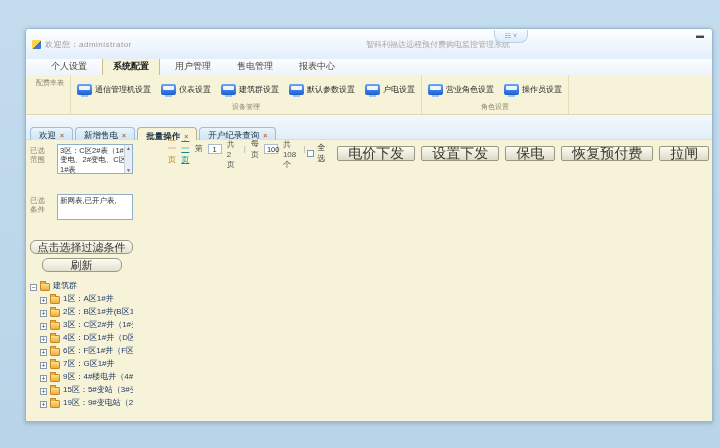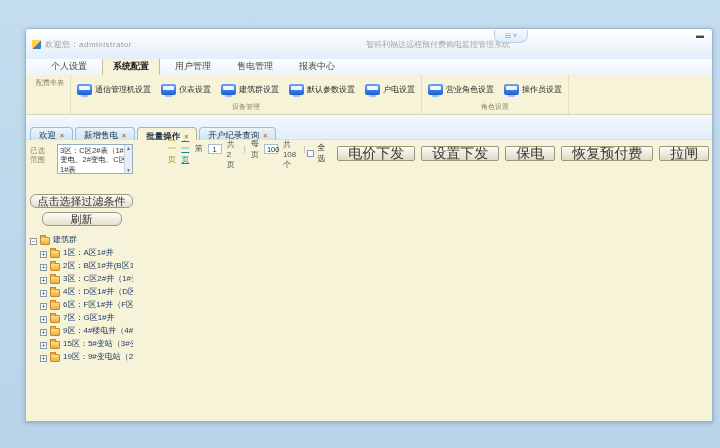--- a/index.html
+++ b/index.html
@@ -165,20 +165,26 @@
       <div class="fieldrow">
         <span class="fieldlabel">已选范围</span>
         <div class="listbox">
           <span>3区：C区2#表（1#变电、2#变电、C区1#表</span>
           <span class="sb">
               <span>▲</span>
               <span>▼</span>
             </span>
         </div>
       </div>
+      <div class="fieldrow">
+        <span class="fieldlabel">已选条件</span>
+        <div class="listbox short">
+          <span>新网表,已开户表,</span>
+        </div>
+      </div>
       <button class="btn">点击选择过滤条件</button>
       <button class="btn small">刷新</button>
       <div class="tree" id="tree">
           <div class="trow">
             <span class="exp">−</span>
             <span class="folder"></span>
             <span>建筑群</span>
           </div>
           <div class="trow child">
             <span class="exp">+</span>

